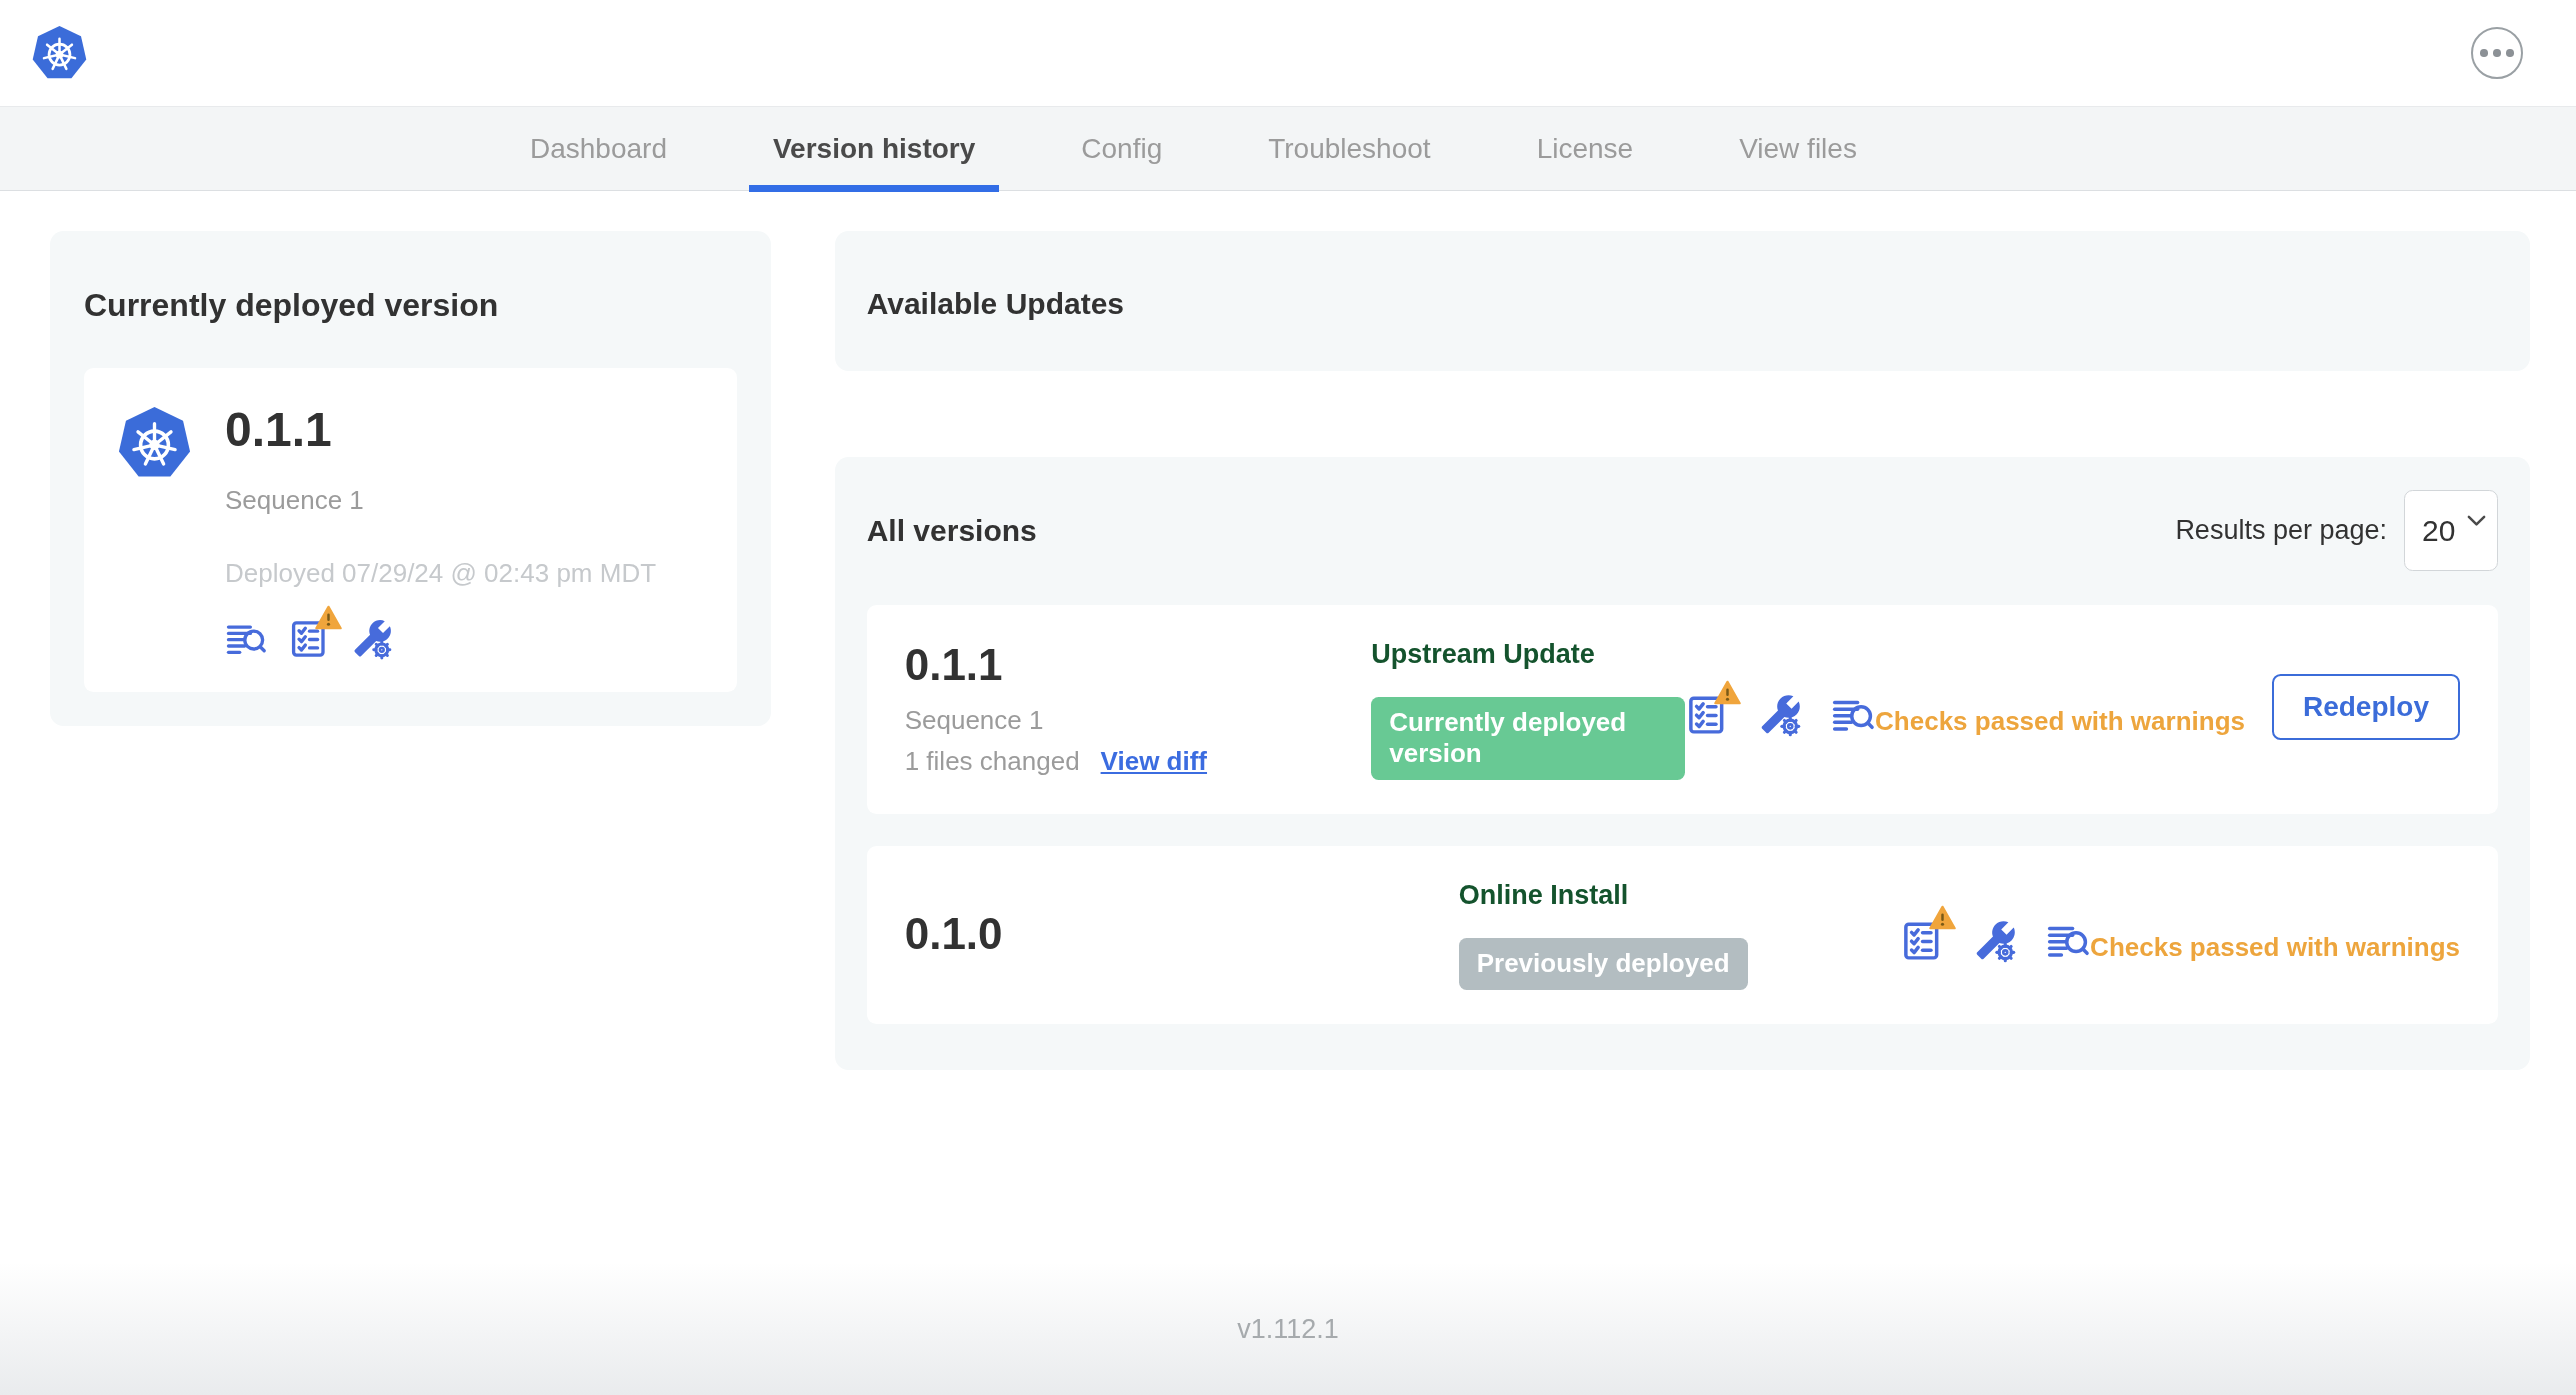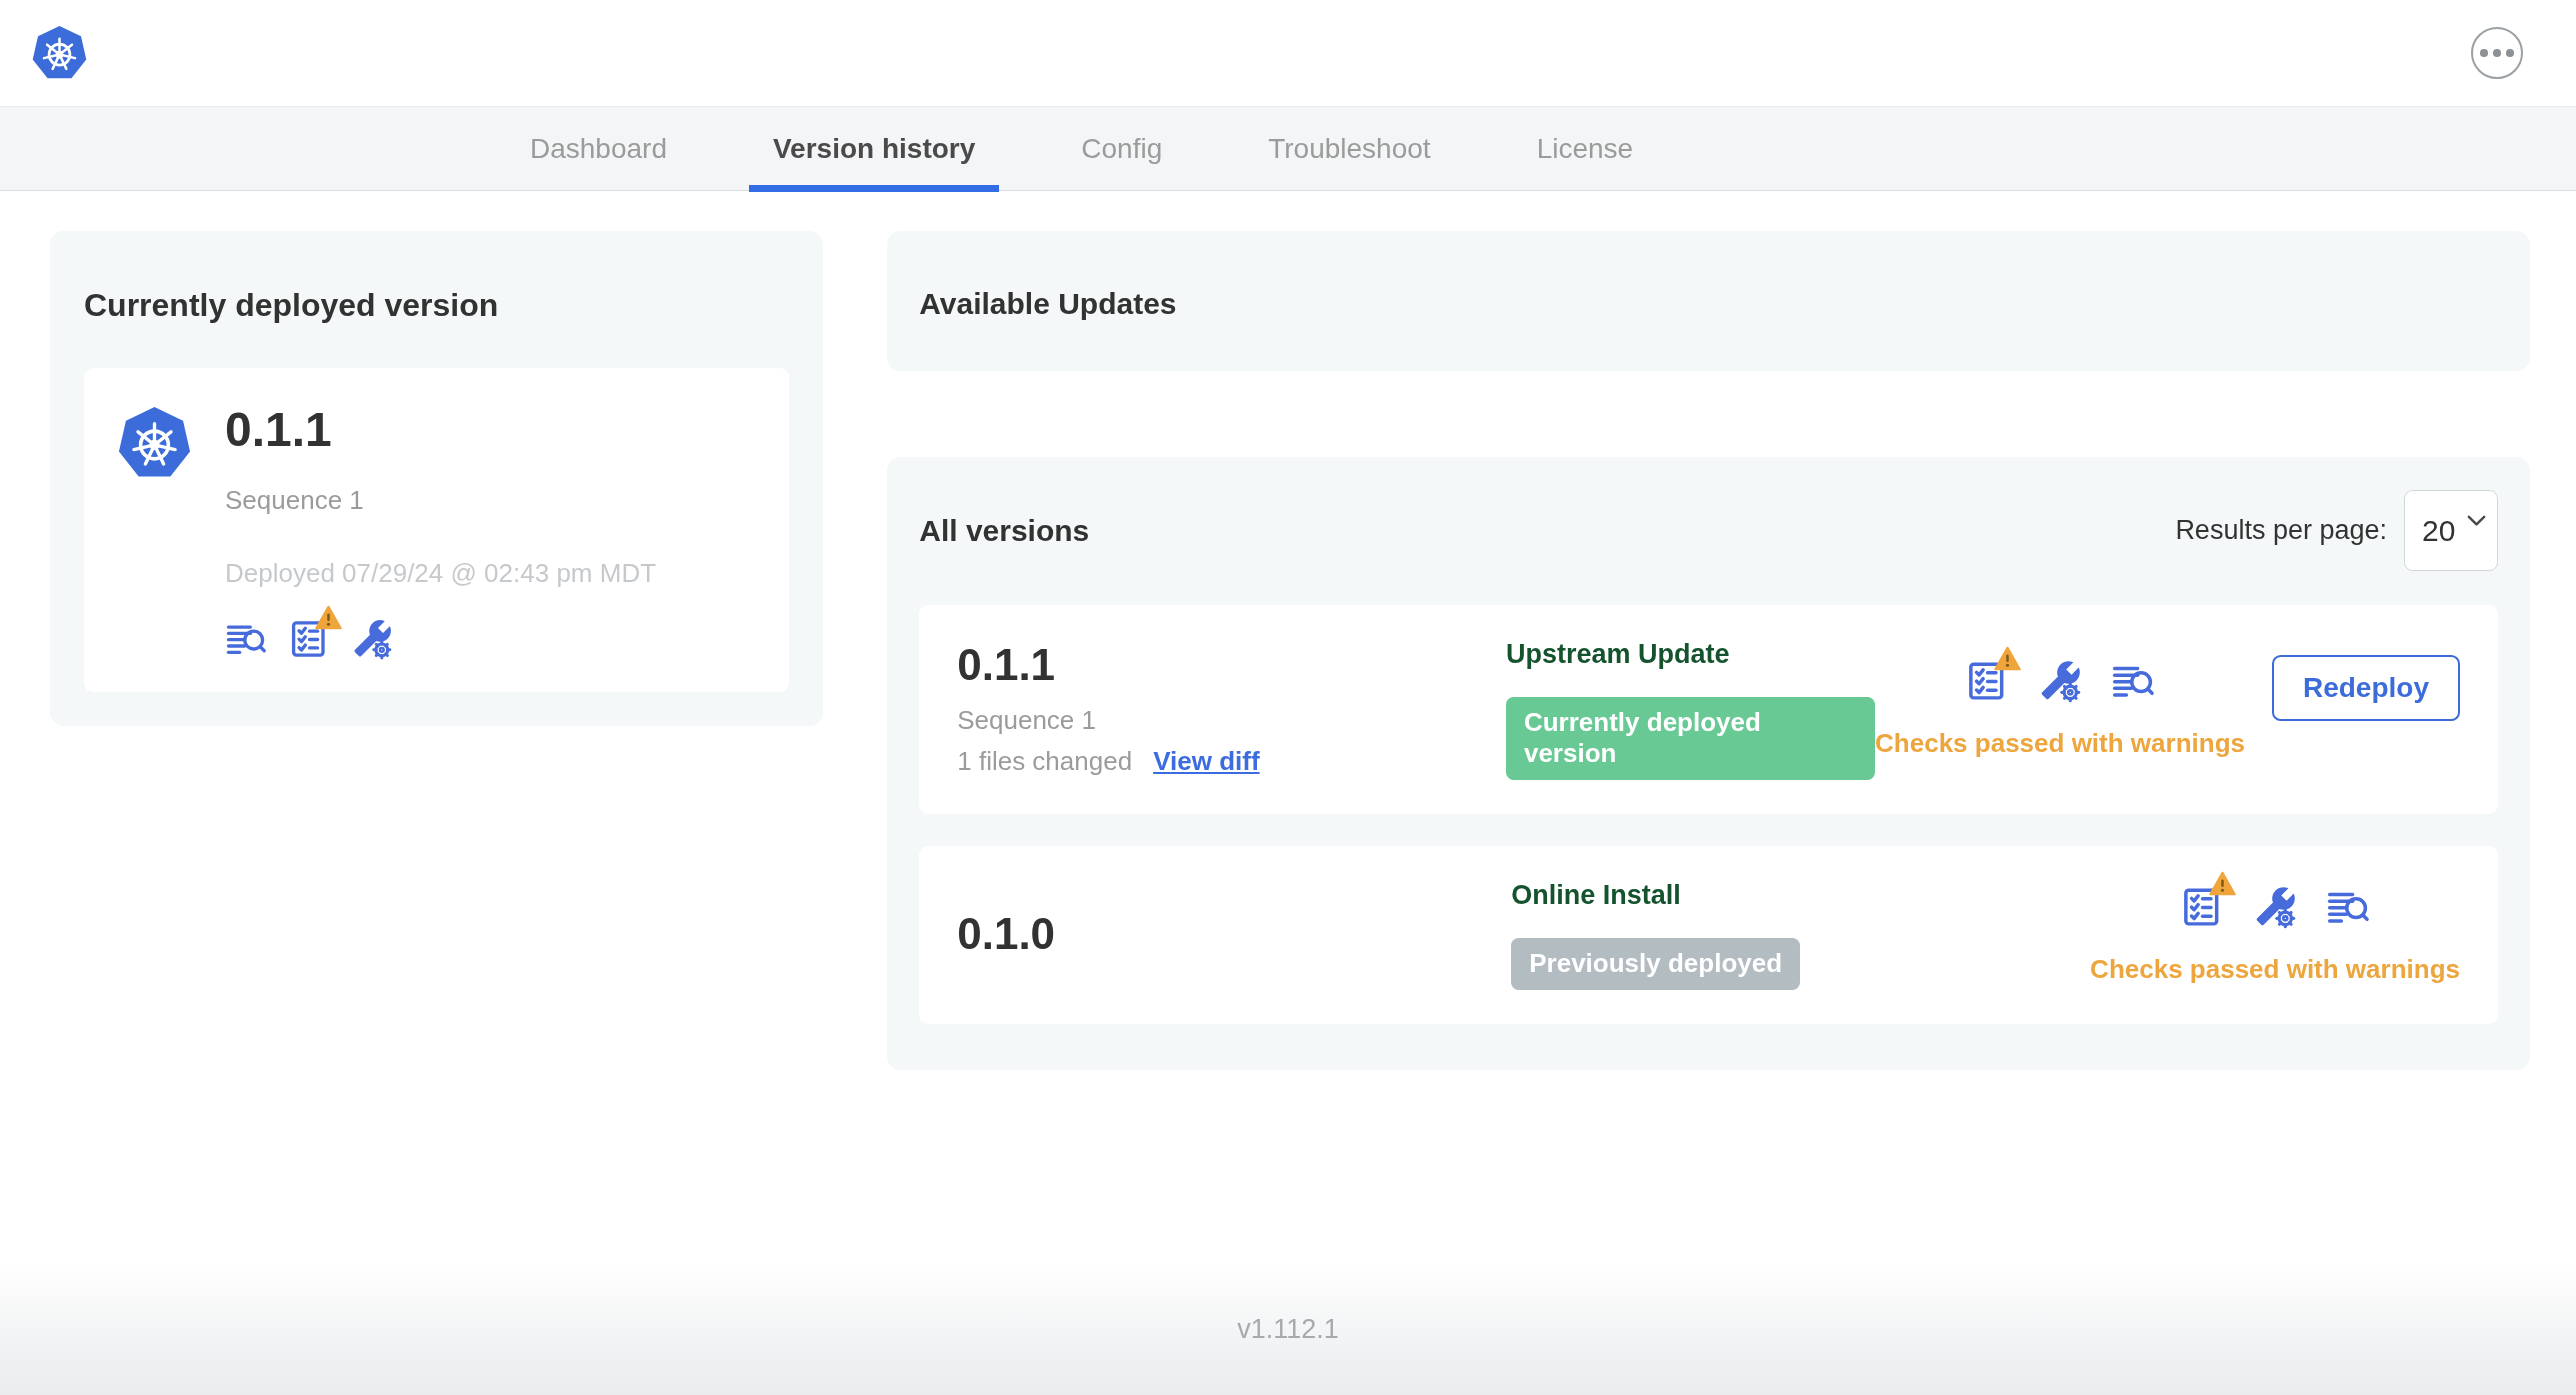--- a/index.html
+++ b/index.html
@@ -118,21 +118,21 @@
   .vr-seq { margin-top: 15.3px; font-size: 26px; color:#9b9b9b; }
   .vr-files { margin-top: 9.5px; font-size: 26px; color:#9b9b9b; display:flex; align-items:center; }
   .view-diff { margin-left: 21px; font-size: 26px; font-weight: 700; color:#3b6ce0; text-decoration: underline; cursor:pointer; }
   .vr-mid { flex: 1 1 auto; }
   .vr-source { font-size: 27px; font-weight: 700; color:#14532d; }
   .vr-badge {
     display:inline-block; margin-top: 27px; padding: 10.5px 18px; border-radius: 7.6px;
     font-size: 26px; font-weight: 700; color:#fff;
   }
   .vr-actions { display:flex; align-items:center; }
-  .checks-col { display:flex; flex-direction:column; align-items:center; }
+  .checks-col { display:flex; flex-direction:row; align-items:flex-end; }
   .icon-row { display:flex; align-items:center; gap: 29px; }
   .icon-row .vicon { width: 44px; height: 44px; }
   .checks-status { margin-top: 25px; font-size: 26px; font-weight: 700; color:#eda53d; white-space:nowrap; }
   .btn-redeploy {
     margin-left: 27px; min-width: 164px; height: 66px; padding: 0 29px;
     background:#fff; border: 2.9px solid #3b6cd9; border-radius: 8.6px;
     color:#3b6cd9; font-size: 28px; font-weight: 700; font-family: inherit; cursor:pointer;
     align-self: flex-start; margin-top: -3.8px;
   }
 
@@ -221,20 +221,21 @@
       <i></i>
   </button>
 </header>
 
 <nav class="subnav">
   <div class="subnav-item">Dashboard</div>
   <div class="subnav-item active">Version history</div>
   <div class="subnav-item">Config</div>
   <div class="subnav-item">Troubleshoot</div>
   <div class="subnav-item">License</div>
+  <div class="subnav-item">View files</div>
 </nav>
 
 <main>
 
   <section class="panel cd-panel">
     <h2 class="cd-title">Currently deployed version</h2>
     <div class="cd-card">
       <div class="cd-row">
         <svg class="k8s" viewBox="0 0 100 100">
             <use href="#k8s-logo"></use>

